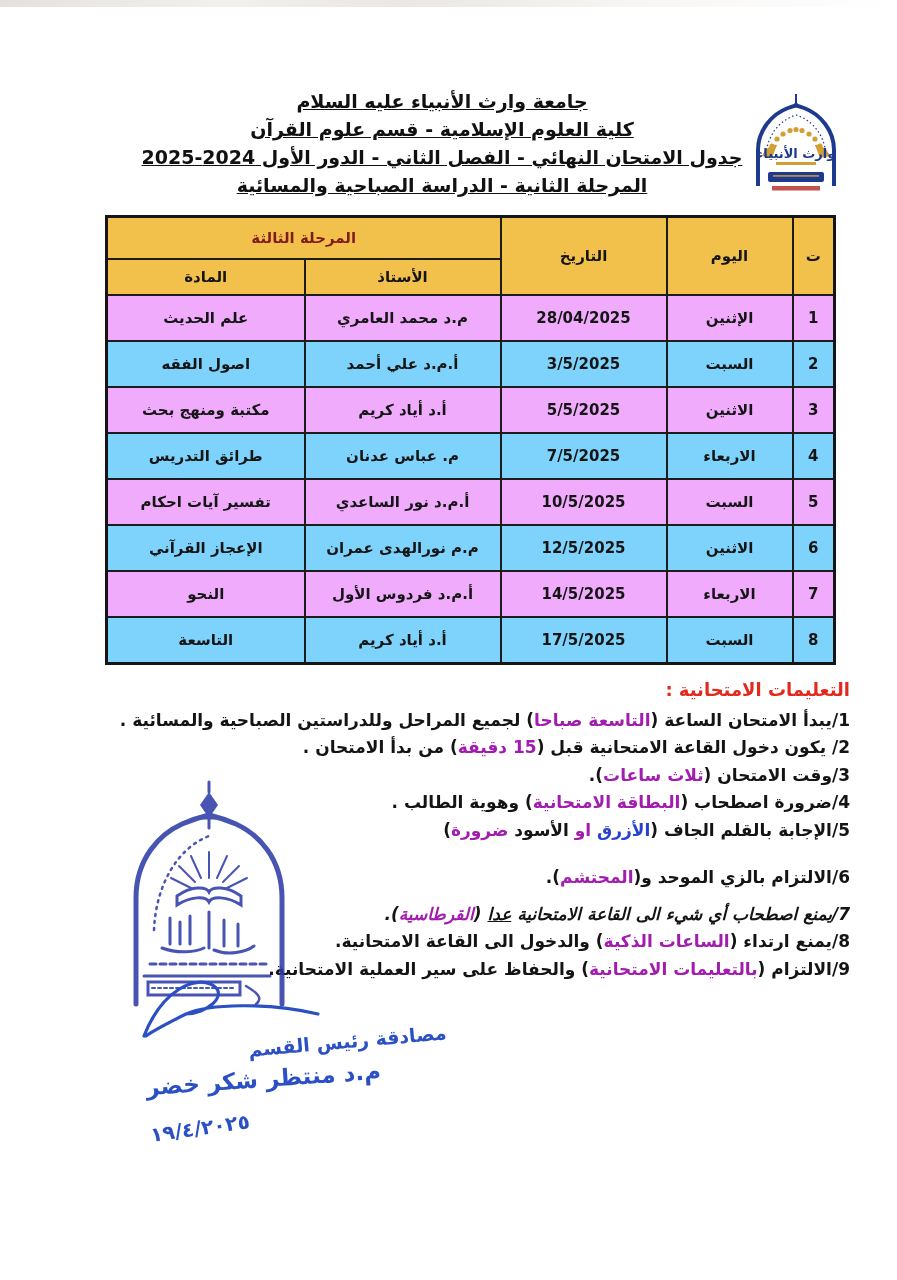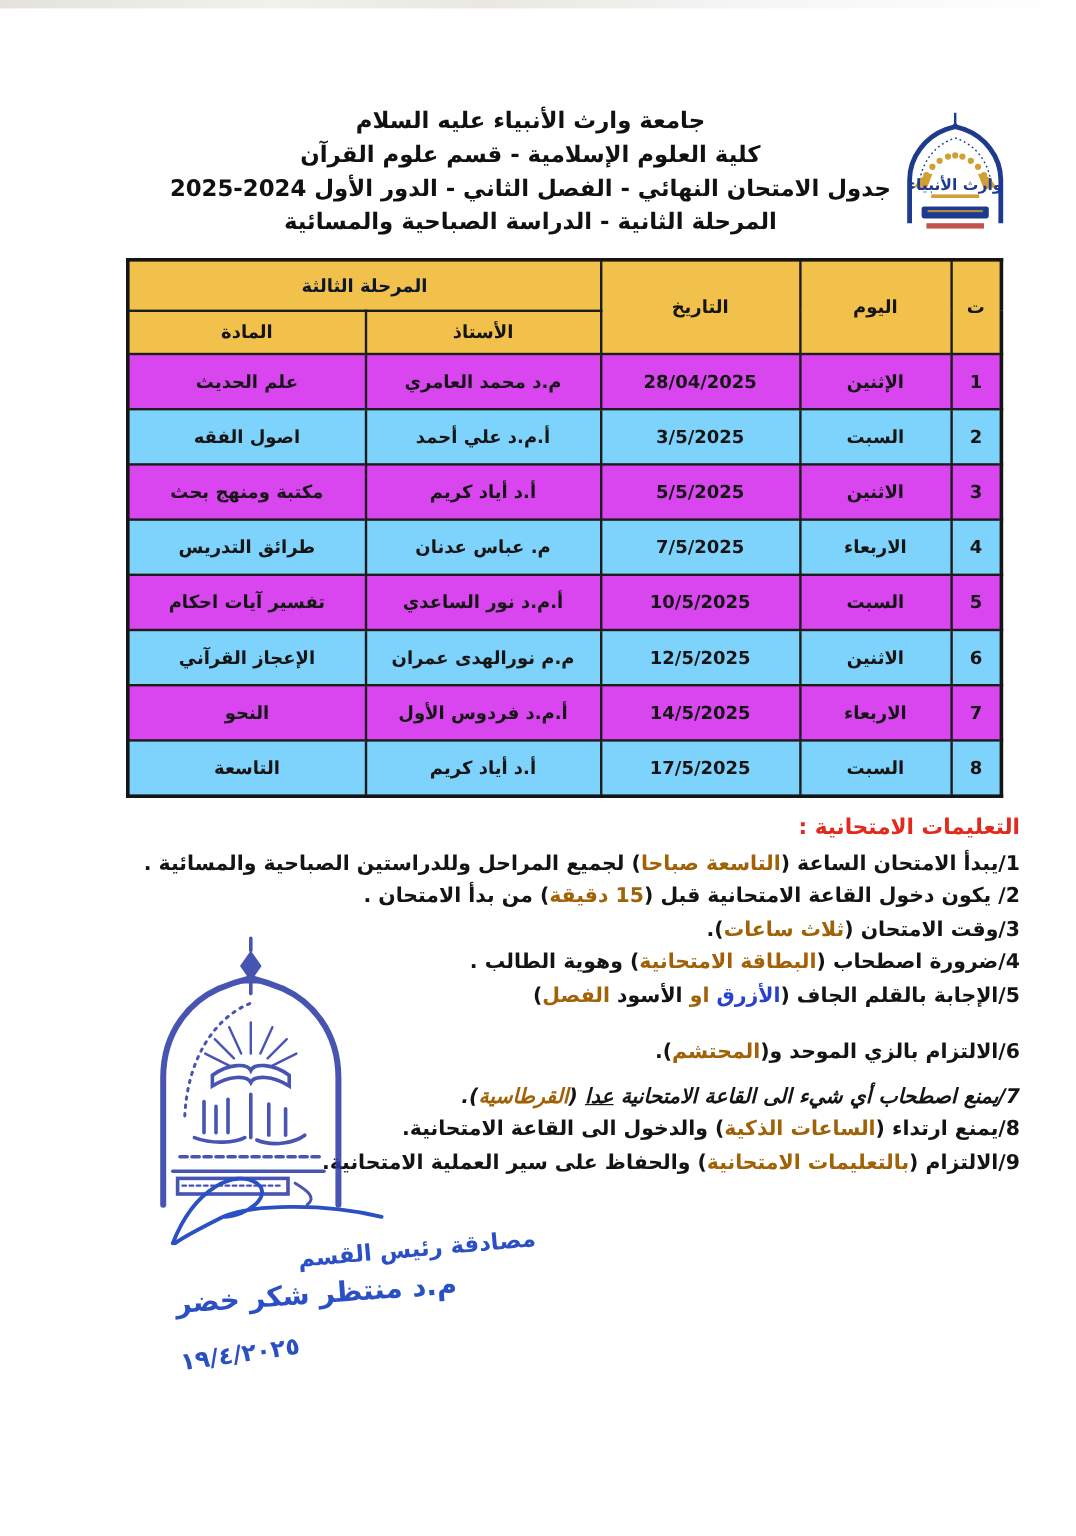--- a/index.html
+++ b/index.html
@@ -6,44 +6,44 @@
   body{font-family:"DejaVu Sans", sans-serif;}
   .page{position:relative;width:897px;height:1280px;background:#ffffff;overflow:hidden;}
 
   
   .top-smudge{position:absolute;top:0;left:0;width:100%;height:7px;
     background:linear-gradient(90deg,#c9c4bd 0%,#e6e2db 25%,#d4cfc8 45%,#efece8 70%,#ffffff 100%);
     opacity:.5;}
 
   
   .doc-header{position:absolute;top:87px;left:132px;width:620px;text-align:center;
-    direction:rtl;font-weight:bold;font-size:19px;line-height:28px;color:#111;}
+    direction:rtl;font-weight:bold;font-size:19px;line-height:28px;color:#111;text-decoration:underline;}
 
   
   .logo{position:absolute;left:746px;top:92px;width:100px;height:115px;}
 
   
   table.exam{position:absolute;top:215px;left:105px;border-collapse:collapse;direction:rtl;
     font-weight:bold;color:#151515;}
   table.exam th,table.exam td{border:2px solid #1c1c1c;text-align:center;vertical-align:middle;padding:0 4px;}
   table.exam{border:3px solid #151515;}
   table.exam th{background:#F2C14C;font-size:15px;}
-  th.stage-title{color:#0f172a;font-size:19px;}
+  th.stage-title{color:#7f1d1d;font-size:19px;}
   table.exam thead tr.r1 th{height:40px;}
   table.exam thead tr.r2 th{height:34px;}
-  table.exam tbody td{height:44px;background:#d946ef;font-size:15px;}
+  table.exam tbody td{height:44px;background:#f0abfc;font-size:15px;}
   table.exam tbody tr.hl td{background:#7dd3fc;}
   td.c-idx{font-size:16px;}
   td.c-date{font-size:16.5px;}
 
   
   .instructions{position:absolute;top:676px;right:47px;width:806px;direction:rtl;text-align:right;
     font-weight:bold;font-size:17px;line-height:27.5px;color:#141414;}
   .instr-title{color:#E2291C;font-size:18px;margin-bottom:3px;}
-  .c-red{color:#a16207;}
+  .c-red{color:#a21caf;}
   .c-blue{color:#2840CF;}
   .u{text-decoration:underline;}
   .gap-lg{margin-top:20px;}
   .gap-md{margin-top:9px;font-style:italic;}
 
   
   .stamp{position:absolute;left:106px;top:778px;width:207px;height:238px;opacity:.88;}
   .sig{position:absolute;left:136px;top:970px;width:200px;height:80px;}
   .hand{position:absolute;direction:rtl;color:#2A50C4;font-weight:bold;white-space:nowrap;}
   .hand-title{left:248px;top:1030px;font-size:19px;transform:rotate(-5deg);letter-spacing:1px;}
@@ -173,21 +173,21 @@
       </tbody>
   </table>
 
   <section class="instructions">
     <div class="instr-title">التعليمات الامتحانية :</div>
     <div>
         <div class="instr-line"><span>1/يبدأ الامتحان الساعة (</span><span class="c-red">التاسعة صباحا</span><span>) لجميع المراحل وللدراستين الصباحية والمسائية .</span></div>
         <div class="instr-line"><span>2/ يكون دخول القاعة الامتحانية قبل (</span><span class="c-red">15 دقيقة</span><span>) من بدأ الامتحان .</span></div>
         <div class="instr-line"><span>3/وقت الامتحان (</span><span class="c-red">ثلاث ساعات</span><span>).</span></div>
         <div class="instr-line"><span>4/ضرورة اصطحاب (</span><span class="c-red">البطاقة الامتحانية</span><span>) وهوية الطالب .</span></div>
-        <div class="instr-line"><span>5/الإجابة بالقلم الجاف (</span><span class="c-blue">الأزرق</span><span> </span><span class="c-red">او</span><span> الأسود </span><span class="c-red">الفصل</span><span>)</span></div>
+        <div class="instr-line"><span>5/الإجابة بالقلم الجاف (</span><span class="c-blue">الأزرق</span><span> </span><span class="c-red">او</span><span> الأسود </span><span class="c-red">ضرورة</span><span>)</span></div>
         <div class="instr-line gap-lg"><span>6/الالتزام بالزي الموحد و(</span><span class="c-red">المحتشم</span><span>).</span></div>
         <div class="instr-line gap-md"><span>7/يمنع اصطحاب أي شيء الى القاعة الامتحانية </span><span class="u">عدا</span><span> (</span><span class="c-red">القرطاسية</span><span>).</span></div>
         <div class="instr-line"><span>8/يمنع ارتداء (</span><span class="c-red">الساعات الذكية</span><span>) والدخول الى القاعة الامتحانية.</span></div>
         <div class="instr-line"><span>9/الالتزام (</span><span class="c-red">بالتعليمات الامتحانية</span><span>) والحفاظ على سير العملية الامتحانية.</span></div>
       </div>
   </section>
 
   <div class="stamp">
     <svg viewBox="0 0 207 238" width="207" height="238">
       <g stroke="#2F3DA8" fill="none" stroke-linecap="round">

